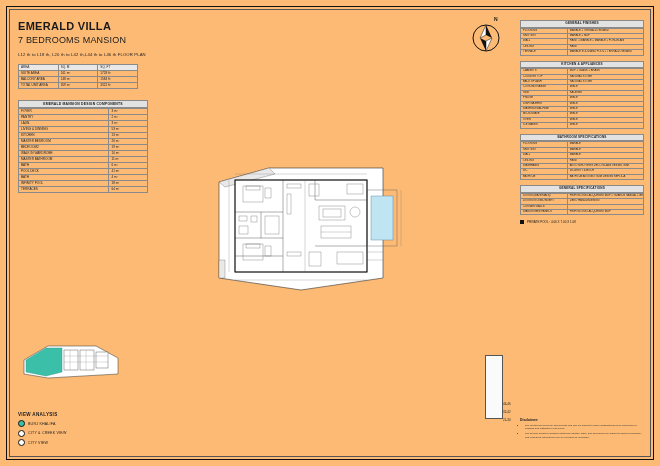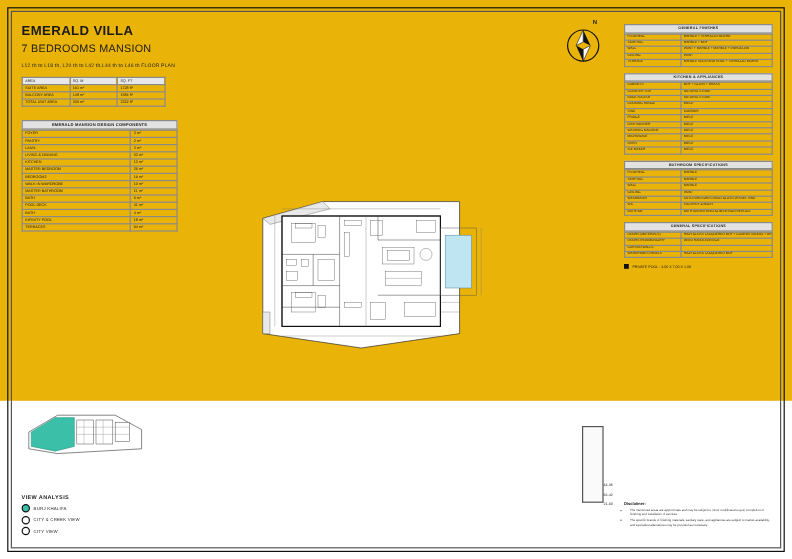--- a/index.html
+++ b/index.html
@@ -1,17 +1,17 @@
 <!DOCTYPE html>
 <html><head>
 <meta charset="utf-8">
 <style>
   html,body{margin:0;padding:0;background:#ffffff;}
   body{width:660px;height:466px;overflow:hidden;font-family:"Liberation Sans",sans-serif;color:#1a1a1a;}
-  #sheet{position:relative;width:660px;height:334px;background:#eab308;box-sizing:border-box;}
+  #sheet{position:relative;width:660px;height:466px;background:#fdba74;box-sizing:border-box;}
   .frame{position:absolute;left:6px;top:6px;width:648px;height:454px;border:1px solid #111;box-sizing:border-box;}
   .frame2{position:absolute;left:9px;top:9px;width:642px;height:448px;border:1px solid #555;box-sizing:border-box;}
 
   
   .title{position:absolute;left:18px;top:20px;width:230px;}
   .title h1{margin:0;font-size:11px;font-weight:bold;letter-spacing:.3px;}
   .title h2{margin:3px 0 0 0;font-size:9px;font-weight:normal;letter-spacing:.2px;}
   .unitline{position:absolute;left:18px;top:52px;width:250px;font-size:4.2px;letter-spacing:.15px;color:#222;}
 
   

